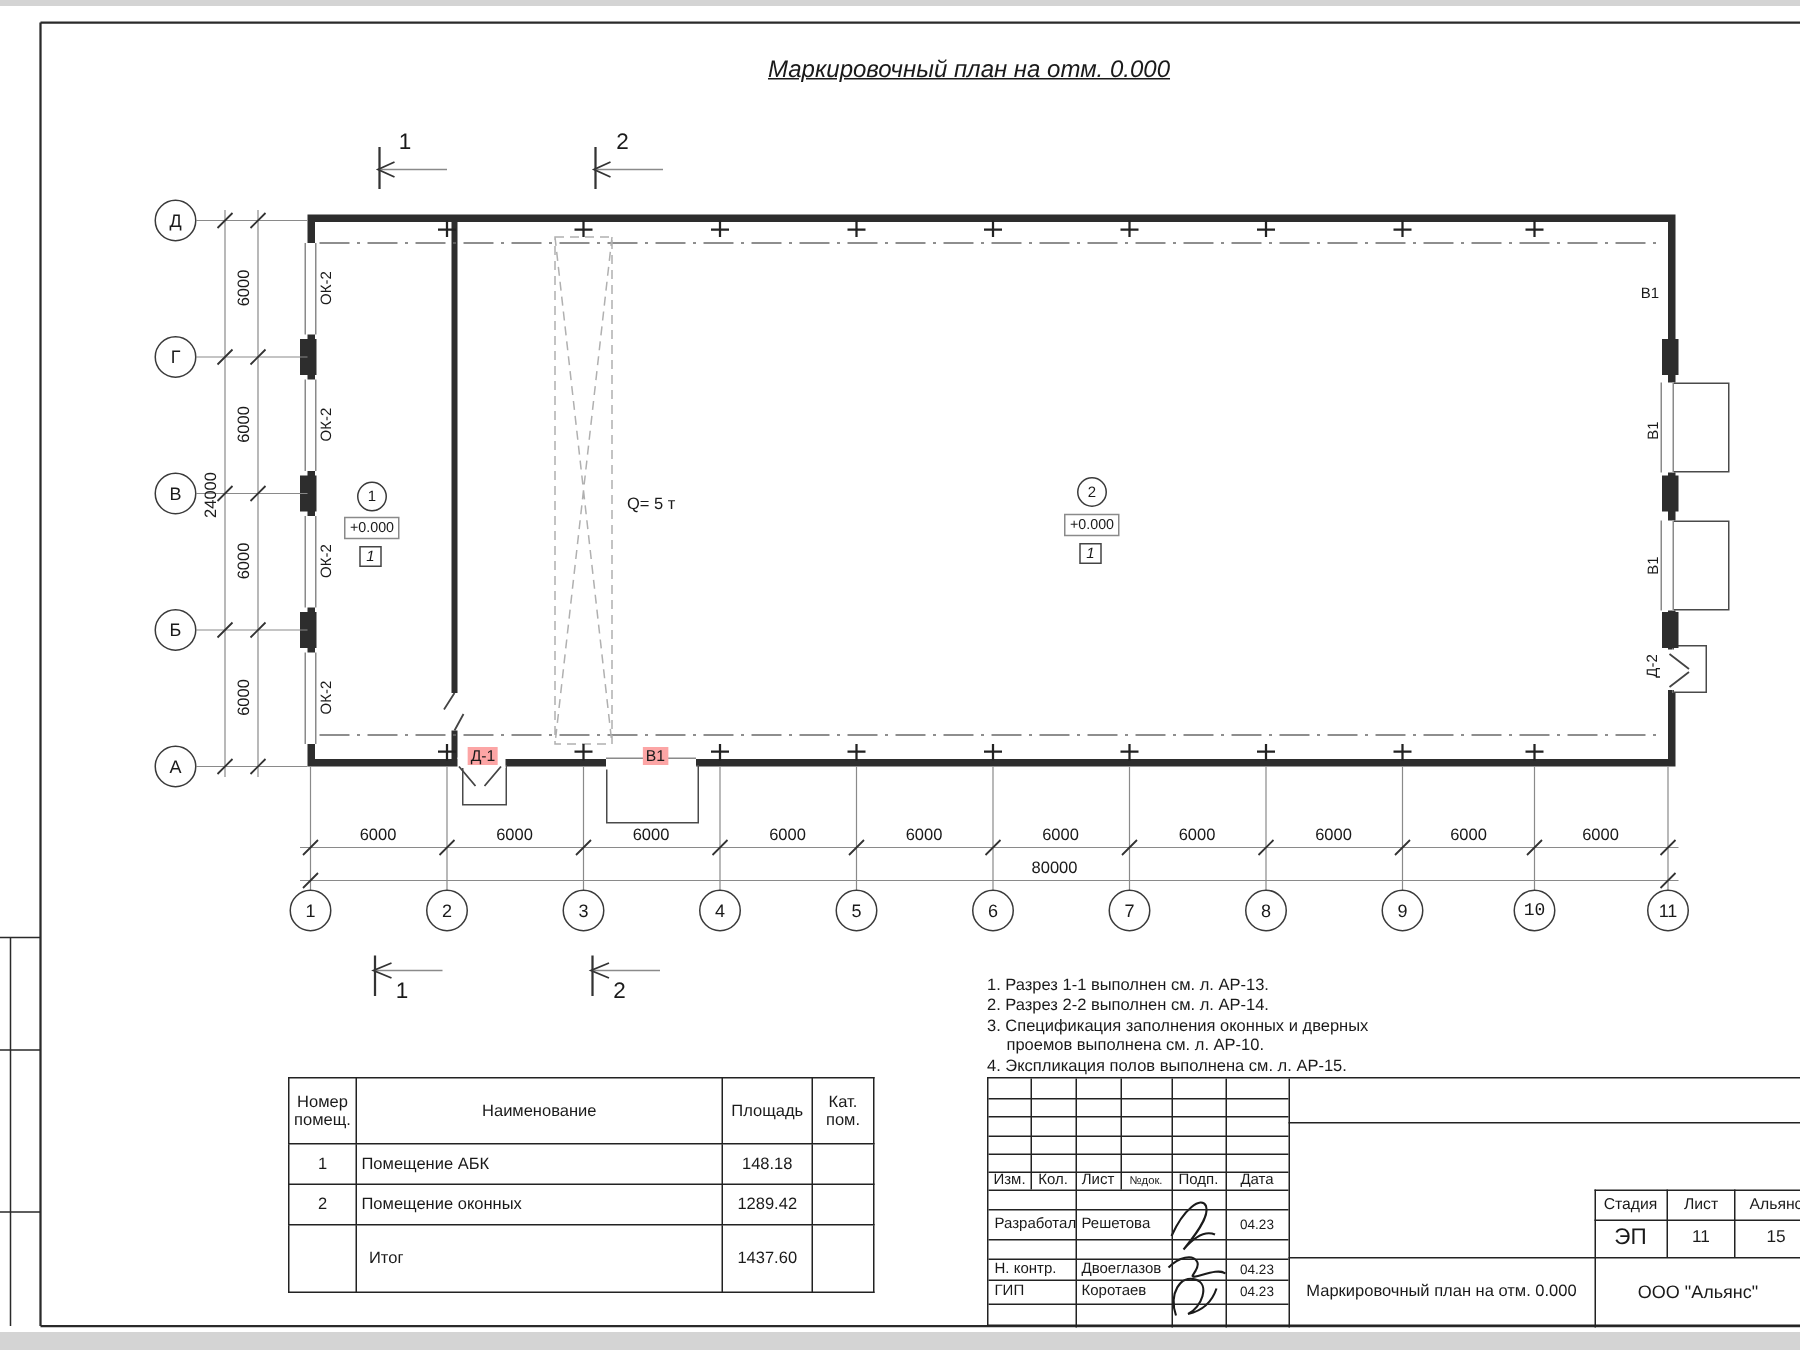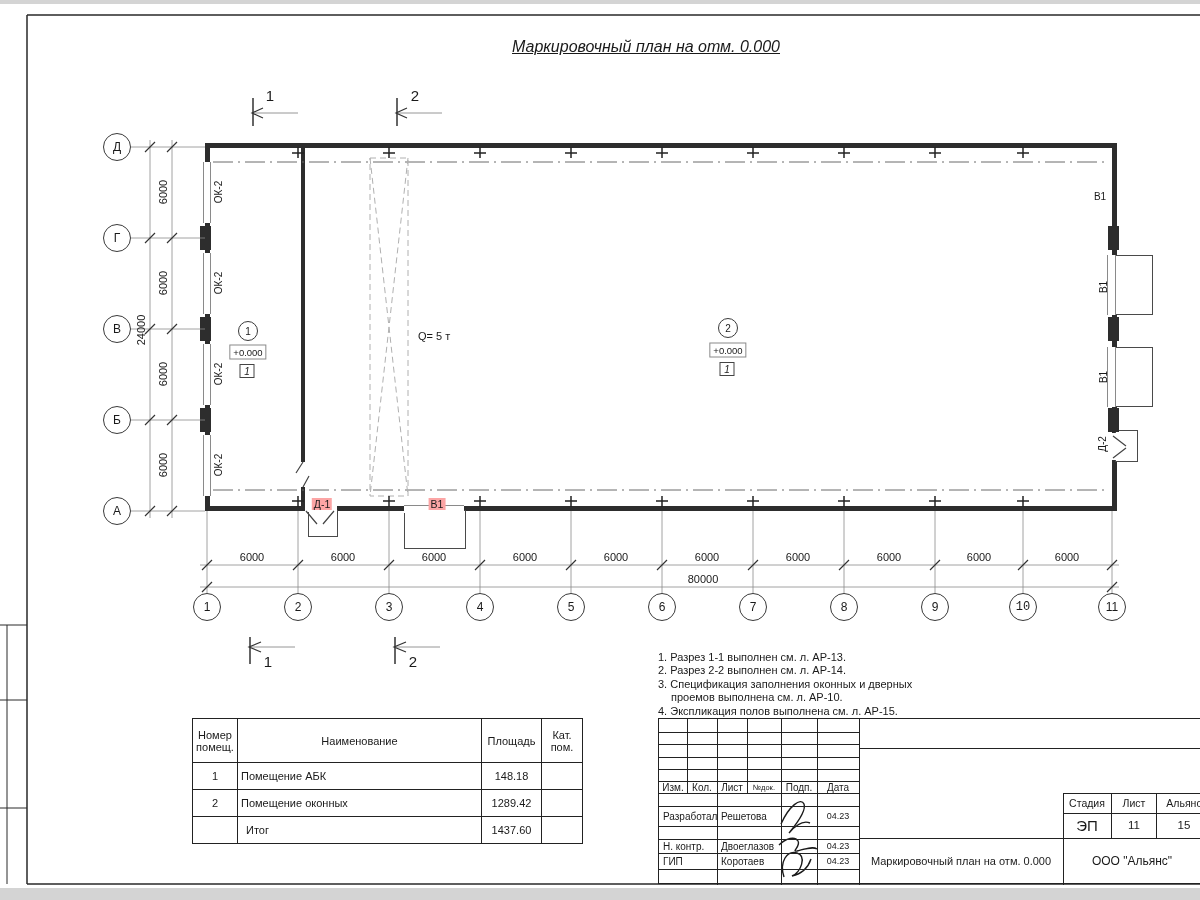--- a/index.html
+++ b/index.html
@@ -221,21 +221,21 @@
       <td>Помещение АБК</td>
       <td style="text-align:center;">148.18</td>
       <td></td>
     </tr>
     <tr style="height:27px;">
       <td style="text-align:center;">2</td>
       <td>Помещение оконных</td>
       <td style="text-align:center;">1289.42</td>
       <td></td>
     </tr>
-    <tr style="height:27px;">
+    <tr style="height:45px;">
       <td style="text-align:center;"></td>
       <td style="padding-left:8px;">Итог</td>
       <td style="text-align:center;">1437.60</td>
       <td></td>
     </tr>
   </tbody>
     </table>
 
   <div class="notes">
     <div>1. Разрез 1-1 выполнен см. л. АР-13.</div>

